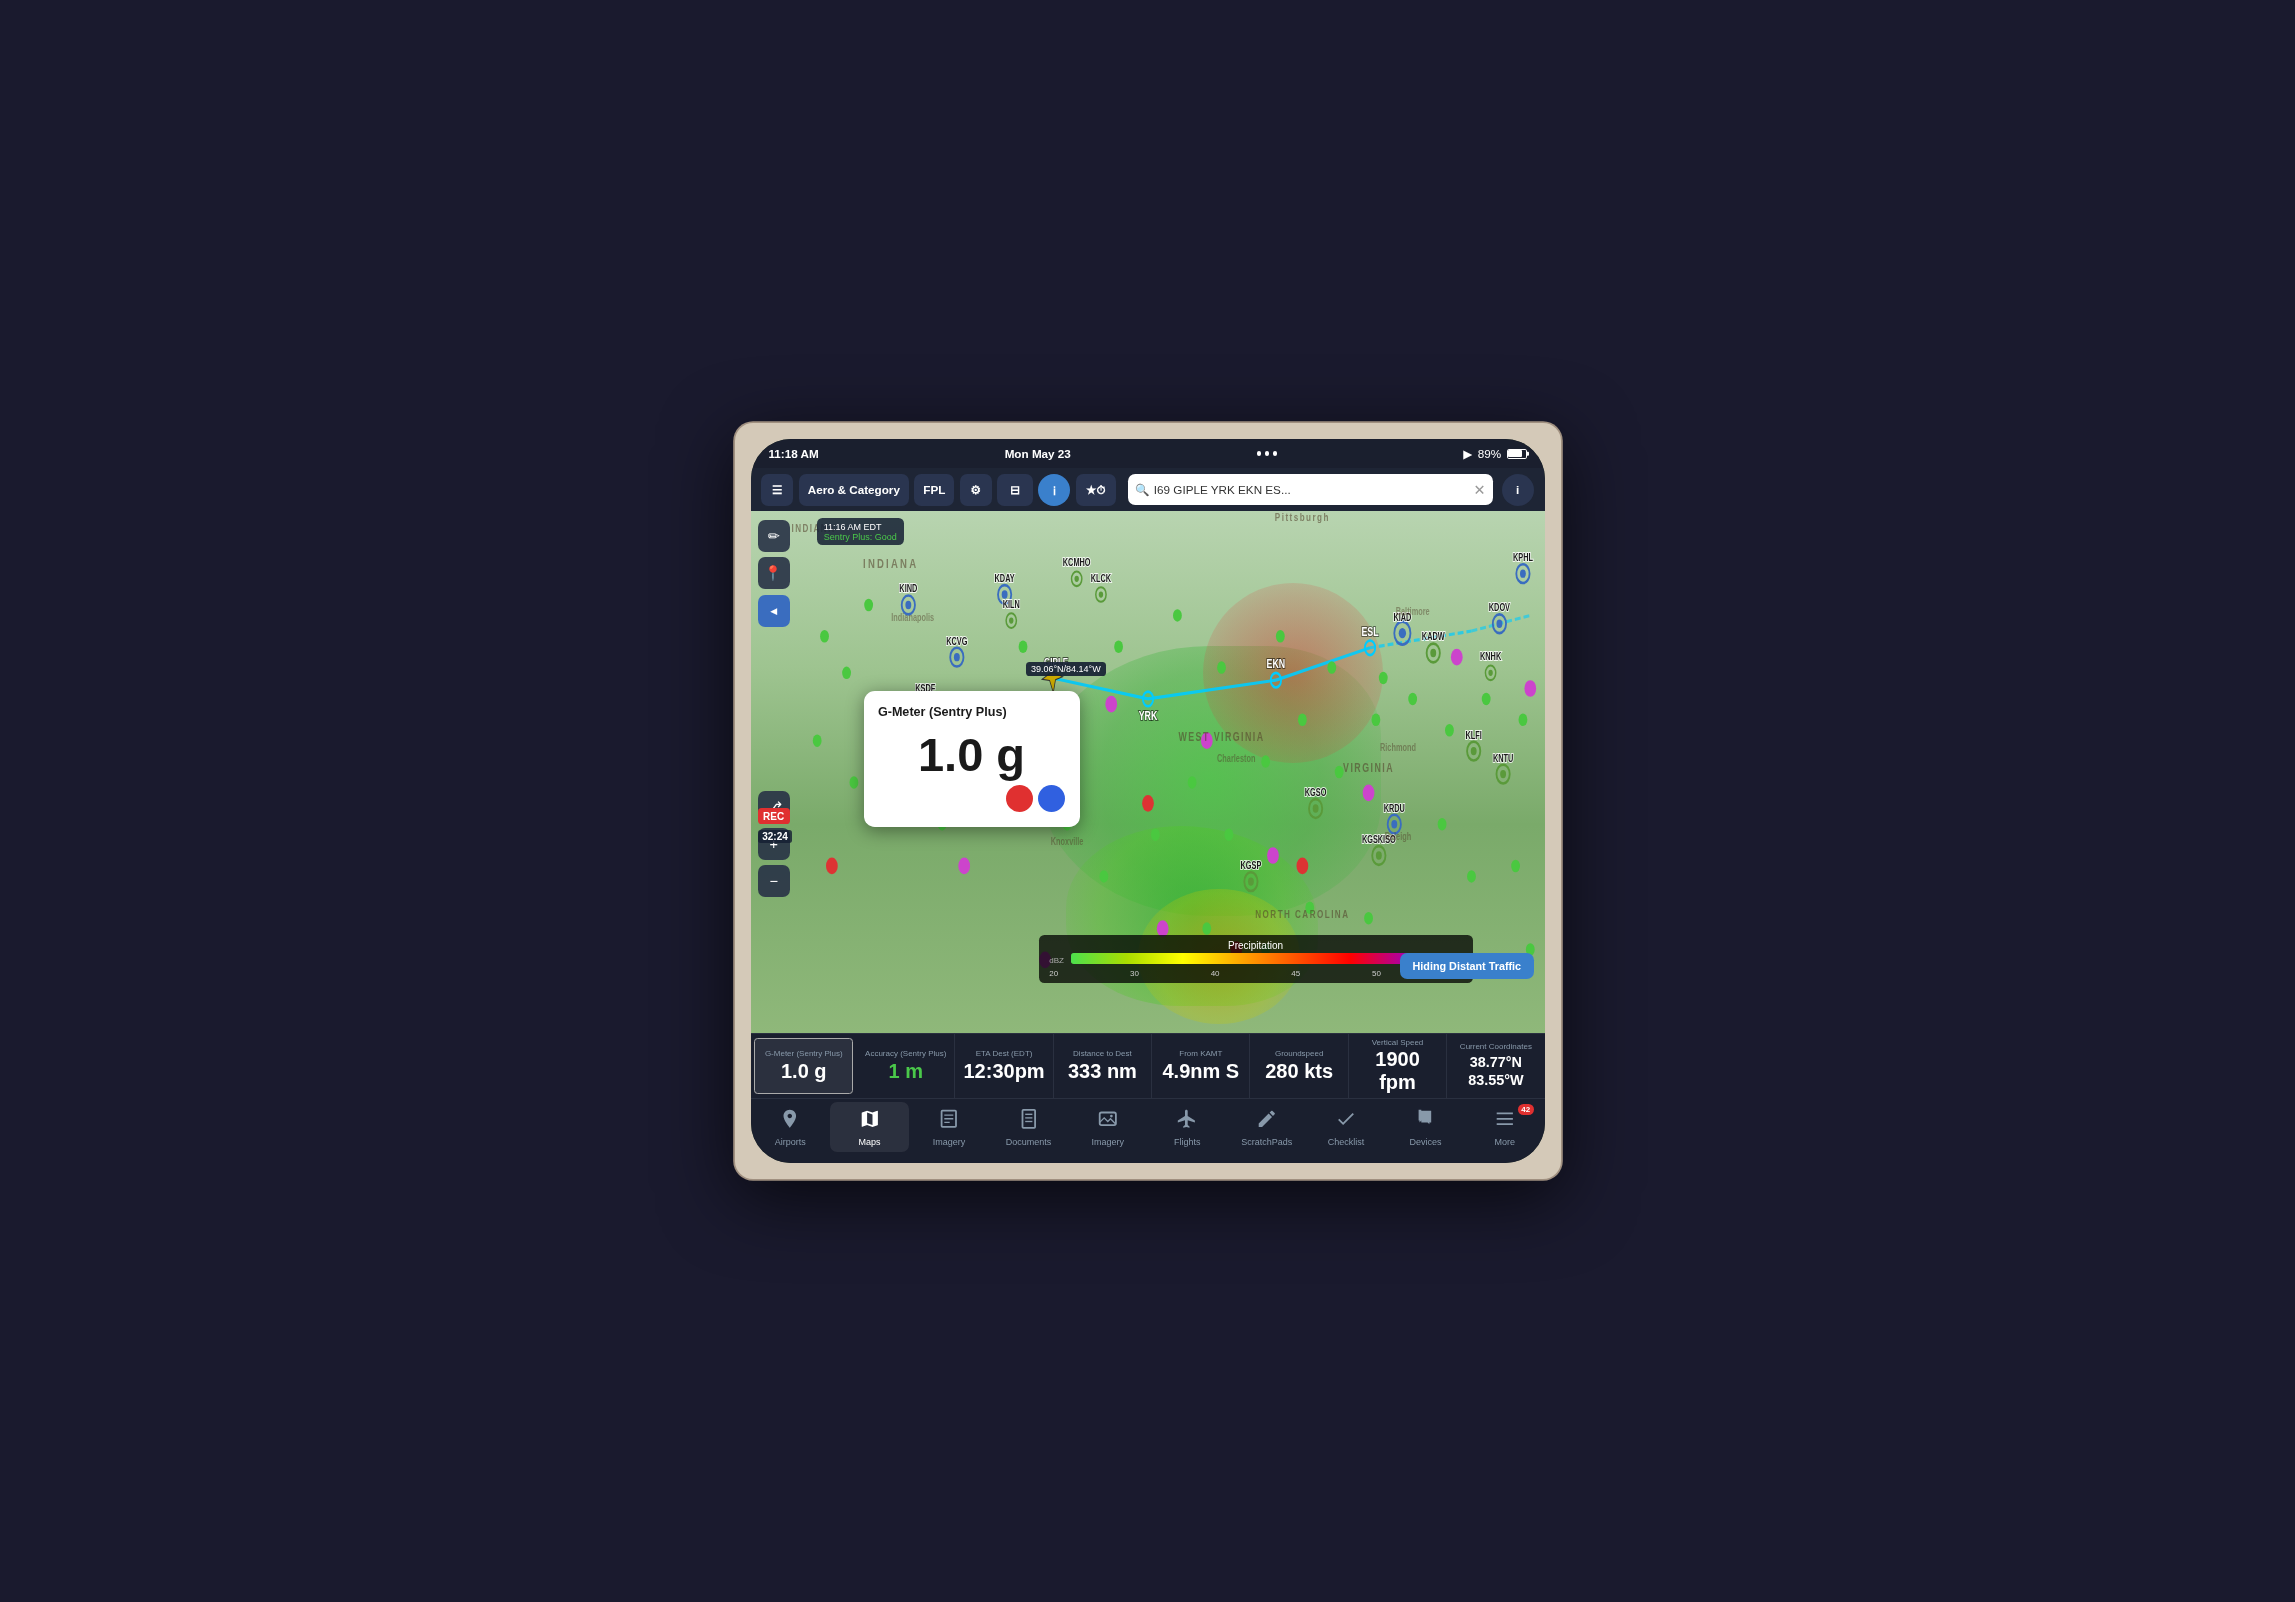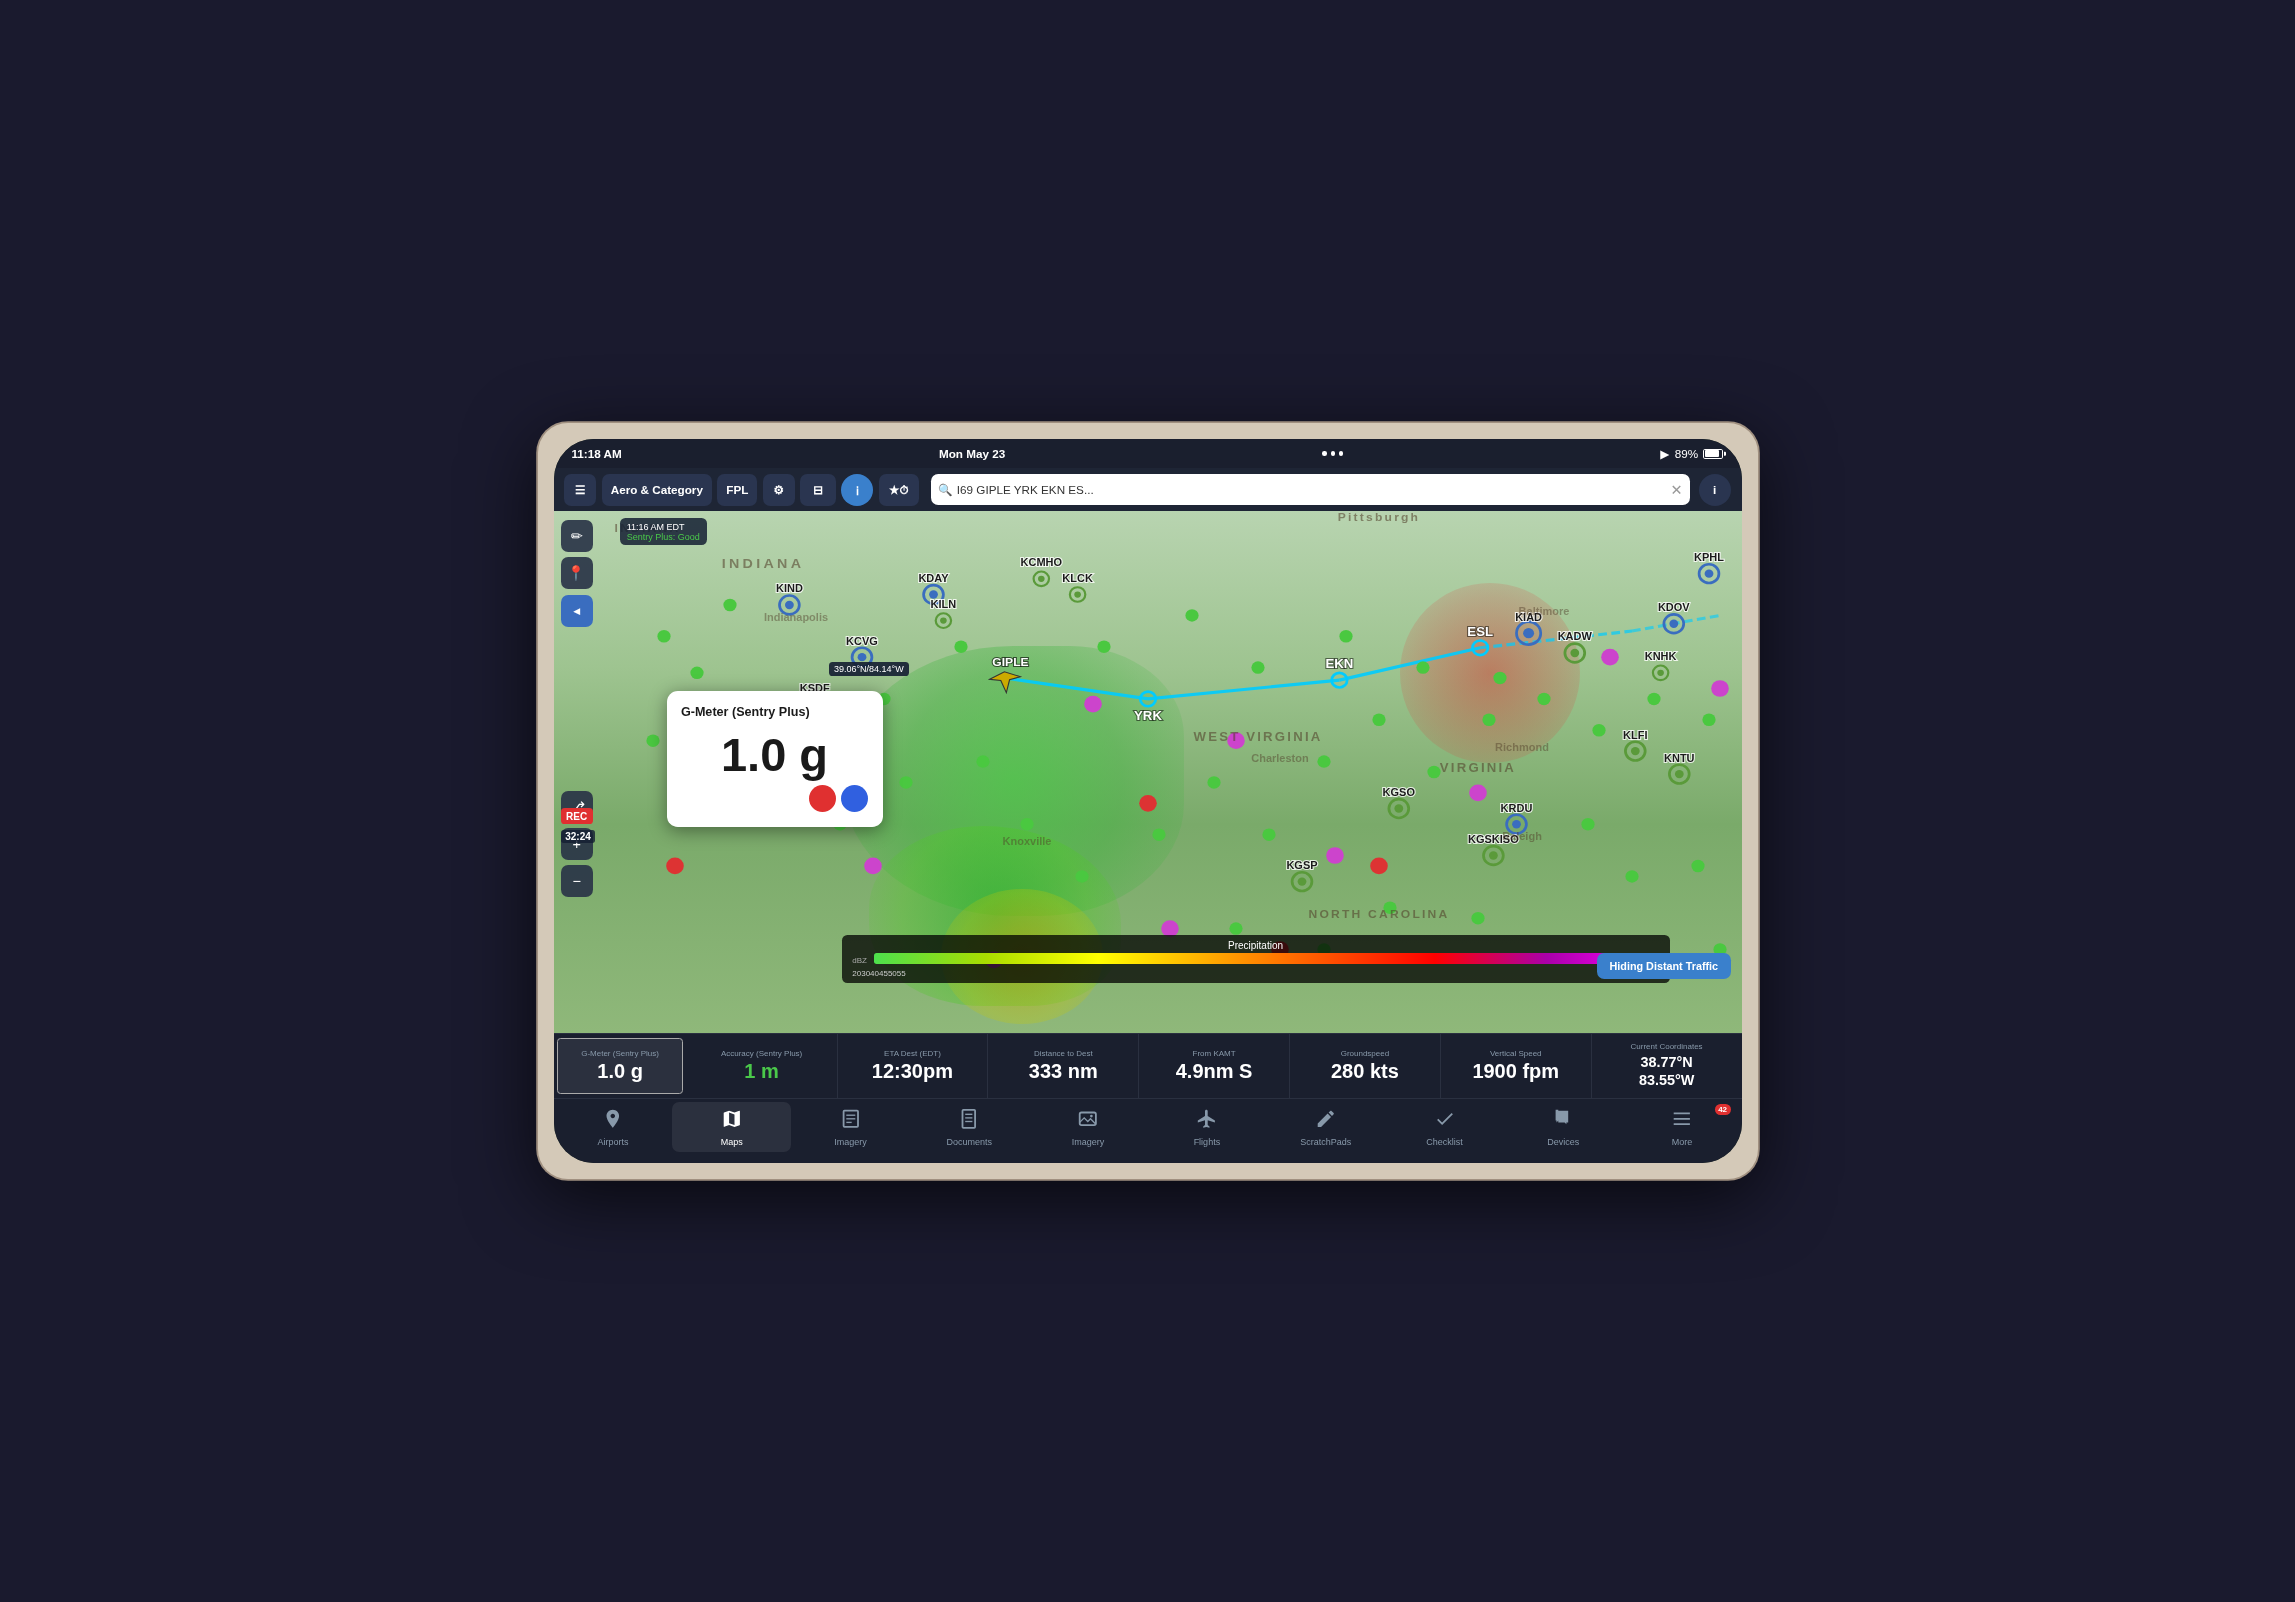--- a/index.html
+++ b/index.html
@@ -5,24 +5,24 @@
     * { margin: 0; padding: 0; box-sizing: border-box; }
     body {
       background: #1a1a2e;
       display: flex;
       justify-content: center;
       align-items: center;
       min-height: 100vh;
       font-family: -apple-system, BlinkMacSystemFont, 'Helvetica Neue', Arial, sans-serif;
     }
     .device-frame {
-      width: 1220px;
+      width: 826px;
       height: 756px;
       background: #d4c9b8;
-      border-radius: 30px;
+      border-radius: 18px;
       padding: 16px;
       box-shadow: 0 0 0 1.8px #a09080, 0 18px 72px rgba(0,0,0,0.7);
       position: relative;
     }
     .device-screen {
       width: 100%;
       height: 100%;
       background: #2a3a2a;
       border-radius: 40px;
       overflow: hidden;
@@ -298,20 +298,21 @@
       margin-bottom: 2px;
     }
     .precip-bar {
       height: 10.8px;
       border-radius: 2.7px;
       background: linear-gradient(to right, #4de04d, #aadd00, #ffff00, #ffaa00, #ff5500, #ff0000, #aa00aa, #ff00ff);
       margin-bottom: 2.7px;
     }
     .precip-labels {
       display: flex;
+      justify-content: space-between;
       color: #ccc;
       font-size: 8px;
     }
     
     .hiding-traffic {
       position: absolute;
       right: 10.8px;
       bottom: 54px;
       background: #3a80cc;
       color: white;

